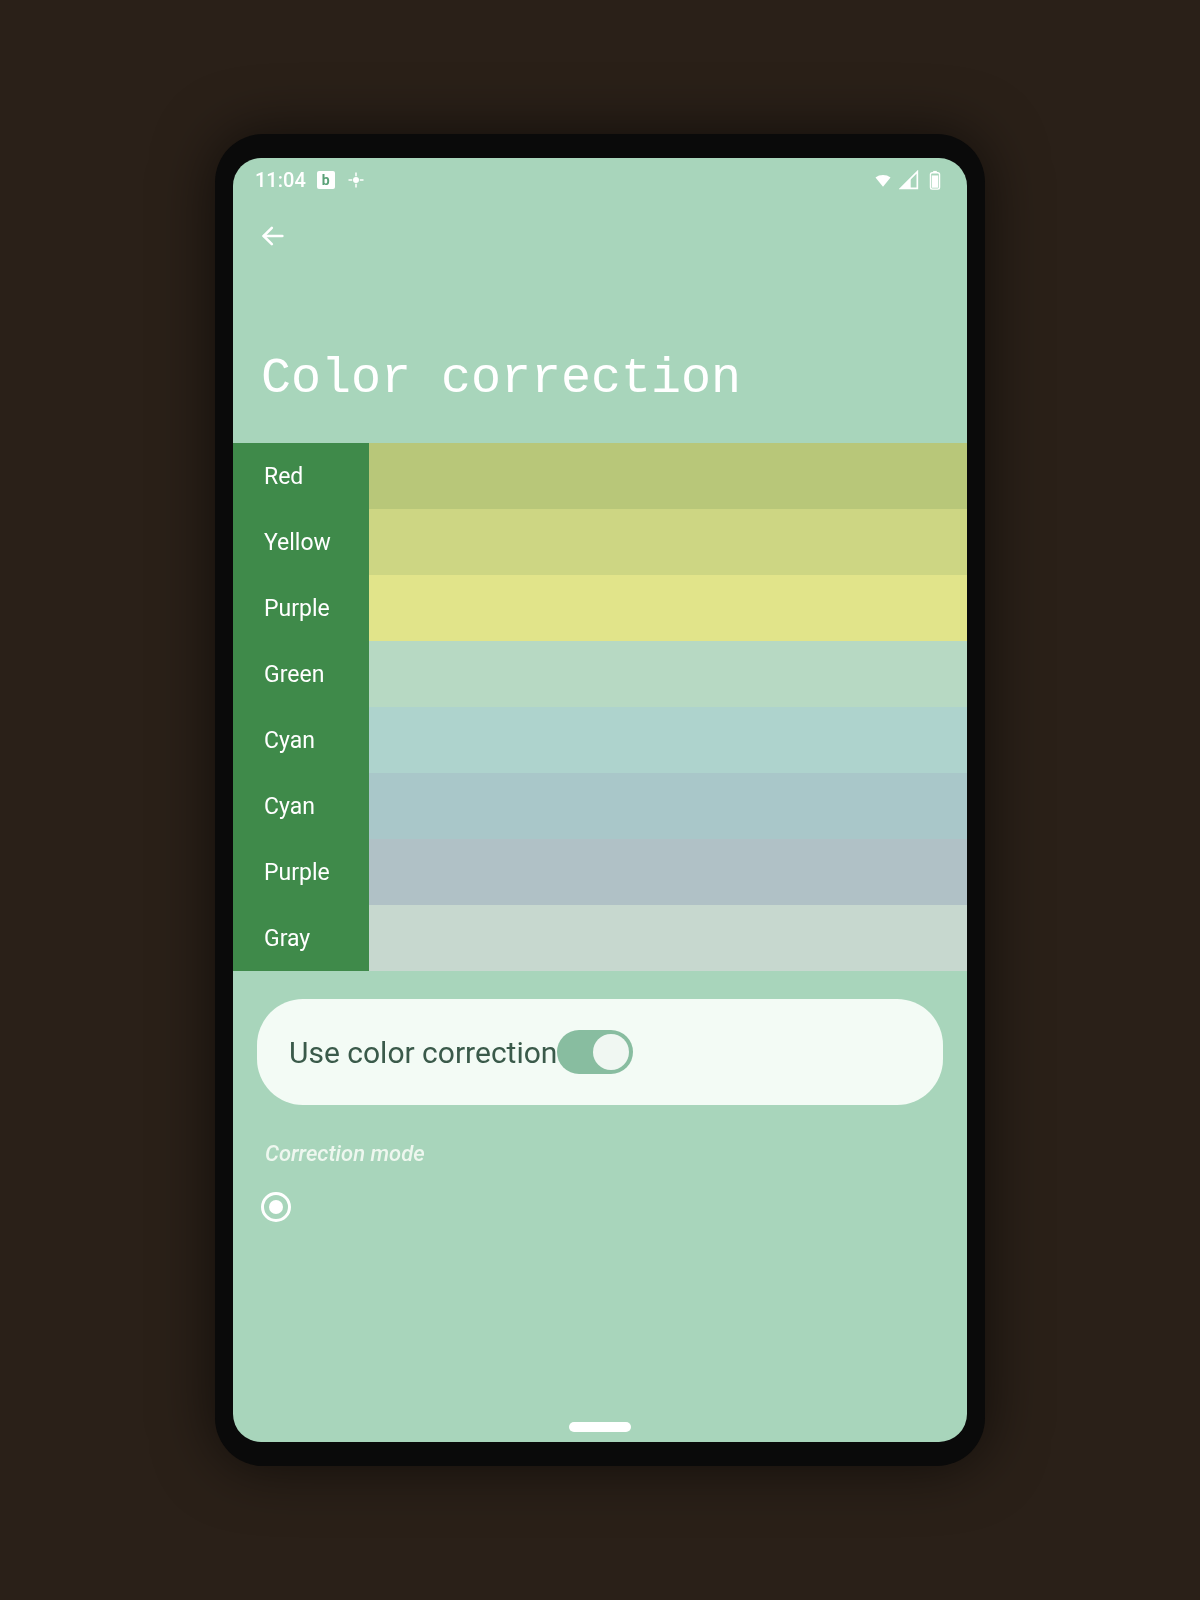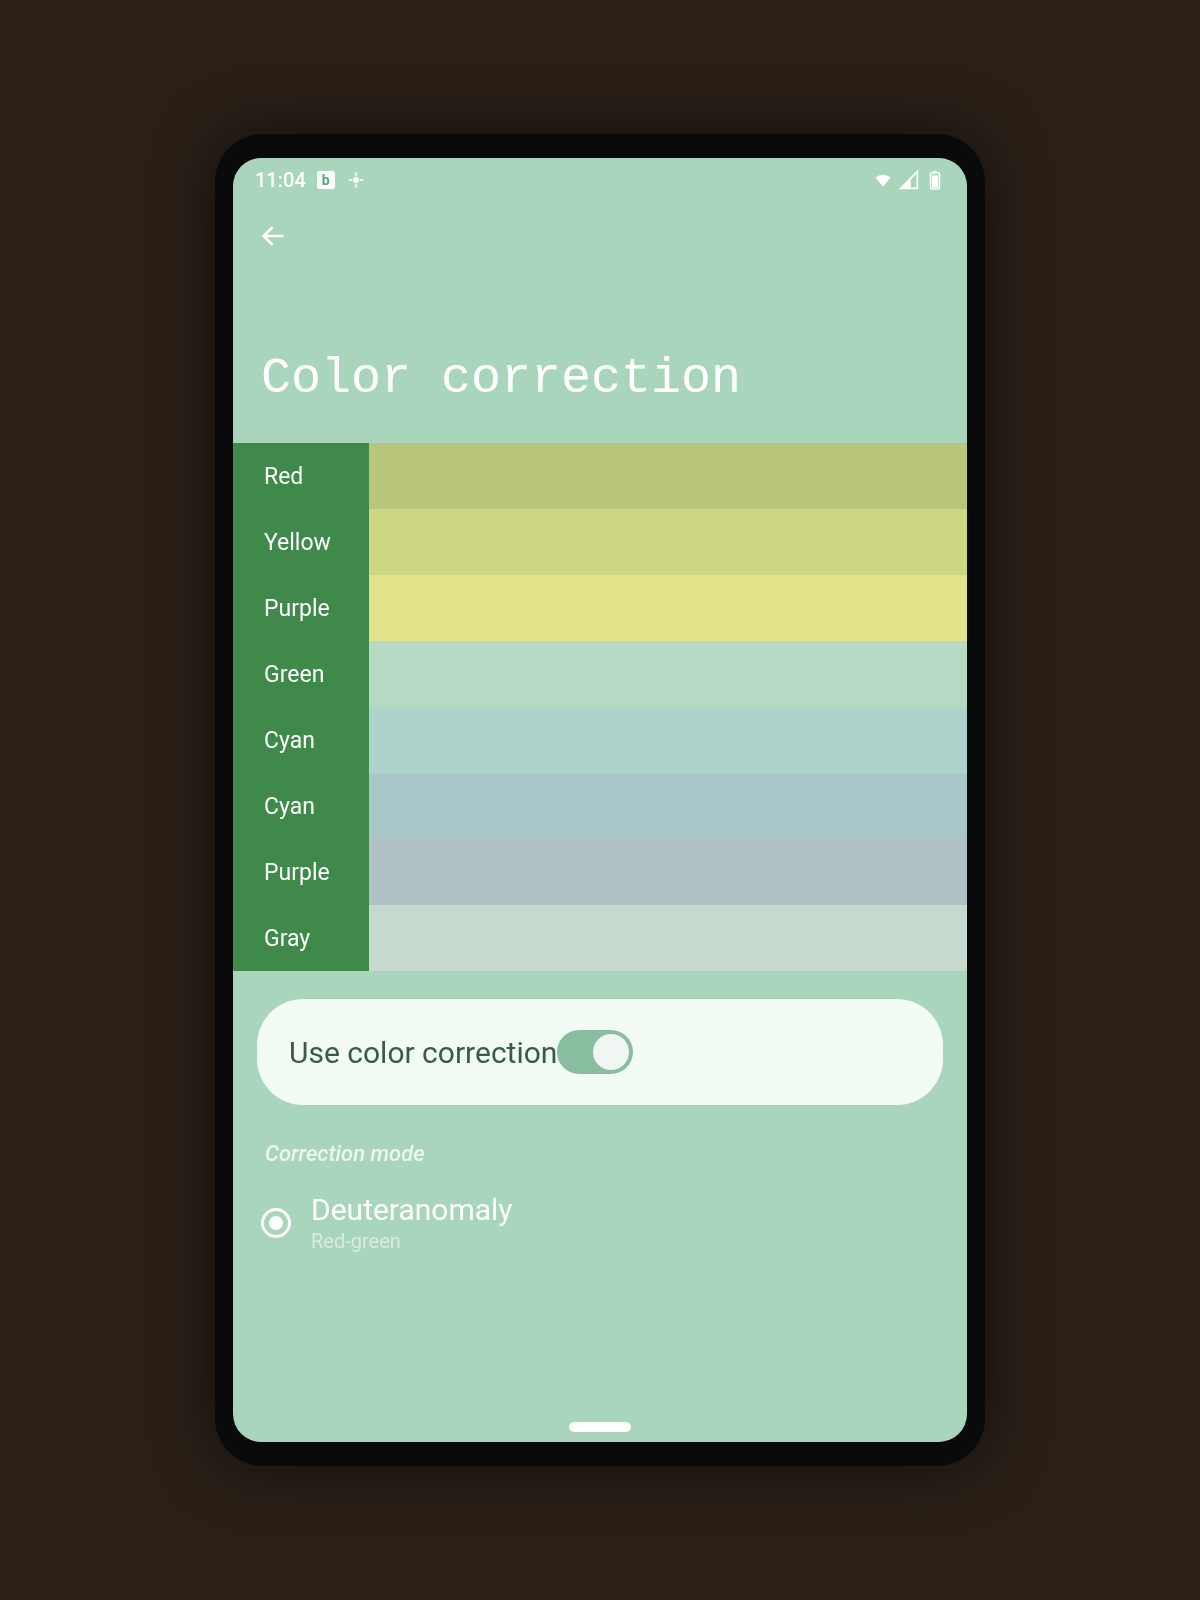--- a/index.html
+++ b/index.html
@@ -261,24 +261,20 @@
         <div class="switch-knob"></div>
       </div>
     </div>
 
     <div class="section-header">Correction mode</div>
 
     <div class="mode-option">
       <div class="radio">
         <div class="radio-dot"></div>
       </div>
-      <div class="mode-text">
-        <span class="mode-title">Deuteranomaly</span>
-        <span class="mode-sub">Red-green</span>
-      </div>
     </div>
 
     <div class="nav-bar">
       <div class="nav-pill"></div>
     </div>
 
   </div>
 </div>
 
 </body></html>

